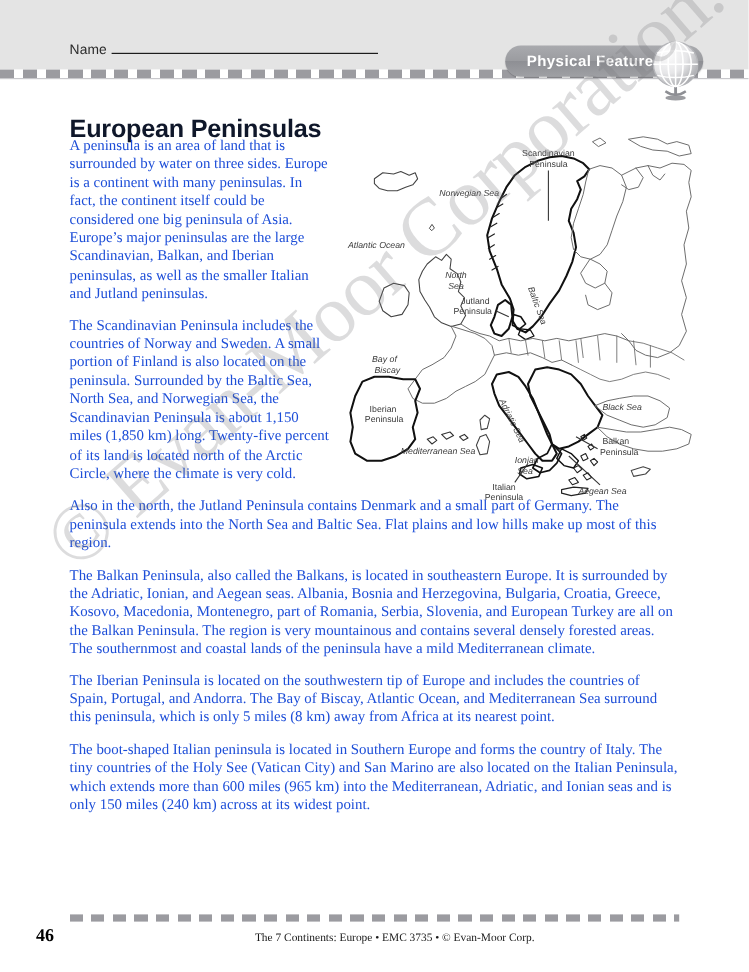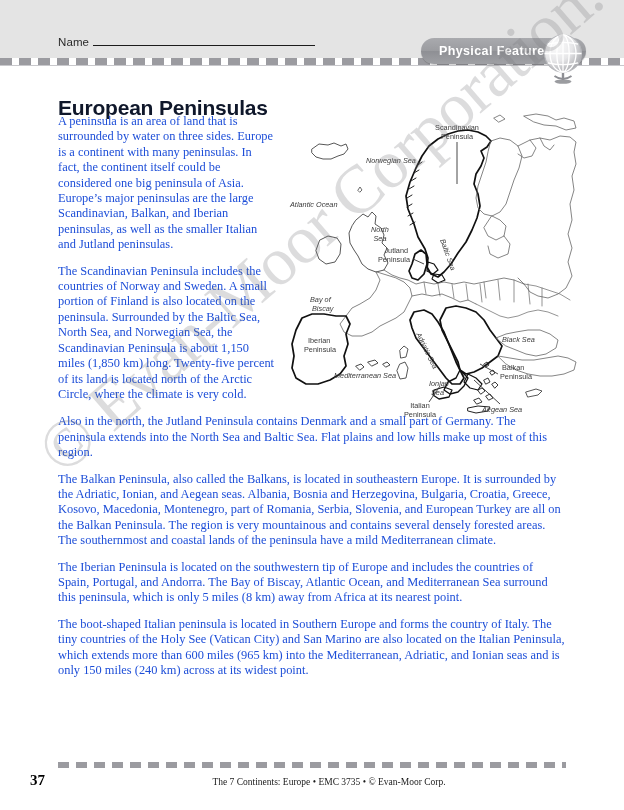--- a/index.html
+++ b/index.html
@@ -393,20 +393,20 @@
     </div>
     <div class="col-zone" style="margin-top:12px;">
       <p class="para wide-col">Also in the north, the Jutland Peninsula contains Denmark and a small part of Germany. The peninsula extends into the North Sea and Baltic Sea. Flat plains and low hills make up most of this region.</p>
       <p class="para wide-col">The Balkan Peninsula, also called the Balkans, is located in southeastern Europe. It is surrounded by the Adriatic, Ionian, and Aegean seas. Albania, Bosnia and Herzegovina, Bulgaria, Croatia, Greece, Kosovo, Macedonia, Montenegro, part of Romania, Serbia, Slovenia, and European Turkey are all on the Balkan Peninsula. The region is very mountainous and contains several densely forested areas. The southernmost and coastal lands of the peninsula have a mild Mediterranean climate.</p>
       <p class="para wide-col">The Iberian Peninsula is located on the southwestern tip of Europe and includes the countries of Spain, Portugal, and Andorra. The Bay of Biscay, Atlantic Ocean, and Mediterranean Sea surround this peninsula, which is only 5 miles (8 km) away from Africa at its nearest point.</p>
       <p class="para wide-col">The boot-shaped Italian peninsula is located in Southern Europe and forms the country of Italy. The tiny countries of the Holy See (Vatican City) and San Marino are also located on the Italian Peninsula, which extends more than 600 miles (965 km) into the Mediterranean, Adriatic, and Ionian seas and is only 150 miles (240 km) across at its widest point.</p>
     </div>
   </div>
 
   <div class="footer-rule"></div>
-  <div class="page-number">37</div>
+  <div class="page-number">46</div>
   <div class="footer-credit">The 7 Continents: Europe • EMC 3735 • © Evan-Moor Corp.</div>
 
   <div class="watermark">
     <div class="watermark-text">© Evan-Moor Corporation.</div>
   </div>
 
 </div>
 
 </body></html>

